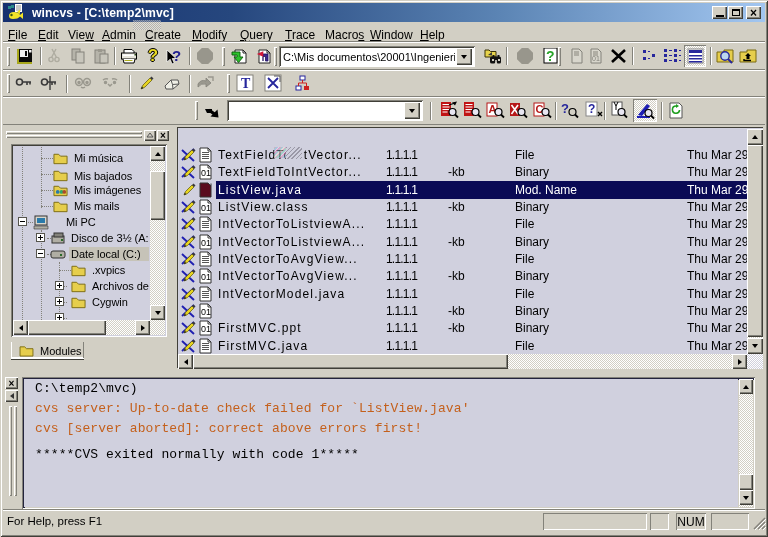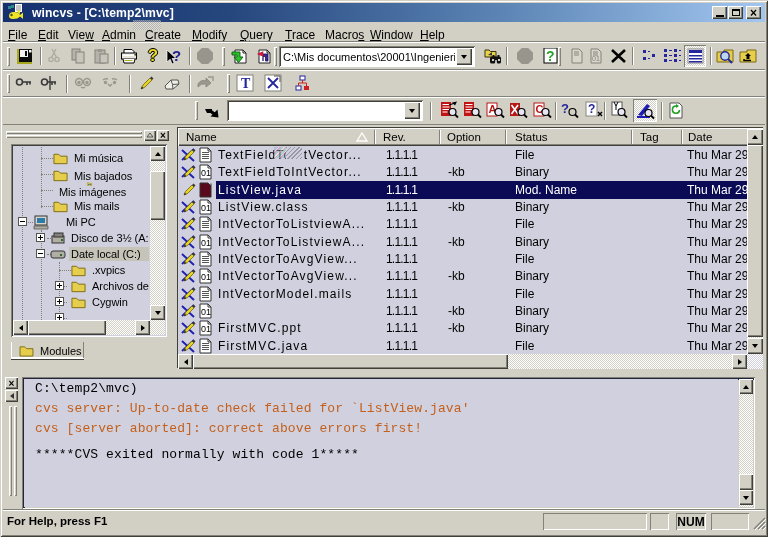--- a/index.html
+++ b/index.html
@@ -472,21 +472,21 @@
               <path d="M1 12 L1 2 L6 2 L8 4 L15 4 L15 12 Z" fill="#e6ce4c" stroke="#7a6a10"></path>
             </svg>
             <span style="margin-left:6px;">Mi música</span>
           </div>
         <div class="trow" style="left:40px;top:20px;align-items:flex-end;">
             <svg width="15" height="13" viewBox="0 0 16 13">
               <path d="M1 12 L1 2 L6 2 L8 4 L15 4 L15 12 Z" fill="#e6ce4c" stroke="#7a6a10"></path>
             </svg>
             <span style="margin-left:6px;">Mis bajados</span>
           </div>
-        <div class="trow" style="left:40px;top:36px;flex-direction:column;">
+        <div class="trow" style="left:40px;top:36px;">
             <svg width="15" height="13" viewBox="0 0 16 13">
               <path d="M1 12 L1 2 L6 2 L8 4 L15 4 L15 12 Z" fill="#e6ce4c" stroke="#7a6a10"></path>
               <circle cx="5" cy="8" r="2" fill="#2a7aaa"></circle>
               <circle cx="9" cy="8" r="2" fill="#2aaa6a"></circle>
               <circle cx="12" cy="8" r="2" fill="#aa4a2a"></circle>
             </svg>
             <span style="margin-left:6px;">Mis imágenes</span>
           </div>
         <div class="trow" style="left:40px;top:52px;">
             <svg width="15" height="13" viewBox="0 0 16 13">
@@ -583,36 +583,20 @@
     <div class="abs" id="tabs" style="left:8px;top:214px;width:162px;height:25px;">
       <div class="abs" style="left:3px;top:3px;width:73px;height:18px;background:#d2cfc4;box-shadow:inset 1px -1px 0 #fff, inset -1px 0 0 #83827a, inset 0 -2px 0 #fff;border-bottom:1px solid #403f38;display:flex;align-items:center;font-size:11px;">
         <svg style="margin-left:8px;" width="15" height="12" viewBox="0 0 16 13">
             <path d="M1 12 L1 2 L6 2 L8 4 L15 4 L15 12 Z" fill="#e6ce4c" stroke="#7a6a10"></path>
           </svg>
         <span style="margin-left:6px;">Modules</span>
       </div>
     </div>
 
     <div class="abs" id="list" style="left:177px;top:2px;width:586px;height:241px;background:#d0d0de;border-left:1px solid #403f38;border-top:1px solid #403f38;">
-      <div id="lvheader" class="abs raisedthin" style="left:0;top:0;width:585px;height:18px;background:#d2cfc4;box-shadow:inset 1px 1px 0 #fff, inset -1px -1px 0 #403f38, inset -2px -2px 0 #83827a;">
-        <div class="hdrtxt" style="left:8px;">Name</div>
-        <svg class="abs" style="left:178px;top:4px;" width="12" height="10" viewBox="0 0 12 10">
-            <path d="M6 1 L11 9 L1 9 Z" fill="none" stroke="#fdfdf8" stroke-width="1.4"></path>
-          </svg>
-        <div class="hsep" style="left:196px;"></div>
-        <div class="hdrtxt" style="left:205px;">Rev.</div>
-        <div class="hsep" style="left:261px;"></div>
-        <div class="hdrtxt" style="left:269px;">Option</div>
-        <div class="hsep" style="left:327px;"></div>
-        <div class="hdrtxt" style="left:337px;">Status</div>
-        <div class="hsep" style="left:453px;"></div>
-        <div class="hdrtxt" style="left:462px;">Tag</div>
-        <div class="hsep" style="left:503px;"></div>
-        <div class="hdrtxt" style="left:510px;">Date</div>
-      </div>
       <div id="lvrows" class="abs" style="left:0;top:18px;width:569px;height:208px;overflow:hidden;">
       <div class="lrow" style="top:0px;">
             <svg class="ic1" width="15" height="16" viewBox="0 0 15 16">
               <path d="M1 3 L13 14 M13 2 L1 13" stroke="#2020b0" stroke-width="1.9"></path>
               <path d="M3 13 L4.5 9.5 L11 3 L13 5 L6.5 11.5 Z" fill="#e6d420" stroke="#6a6210" stroke-width="0.8"></path>
               <path d="M11 3 L13 5 L14.5 3.5 L12.5 1.5 Z" fill="#3a3a3a"></path>
               <path d="M3 13 L5.3 12.3 L3.8 10.8 Z" fill="#222"></path>
             </svg>
             <svg class="ic2" width="15" height="16" viewBox="0 0 15 16">
               <path d="M2 1 L10 1 L13 4 L13 15 L2 15 Z" fill="#fff" stroke="#333"></path>
@@ -771,21 +755,21 @@
             <svg class="ic2" width="15" height="16" viewBox="0 0 15 16">
               <path d="M2 1 L10 1 L13 4 L13 15 L2 15 Z" fill="#fff" stroke="#333"></path>
               <path d="M10 1 L10 4 L13 4" fill="none" stroke="#333"></path>
               <g fill="#555">
                 <rect x="4" y="5" width="7" height="1"></rect>
                 <rect x="4" y="7" width="7" height="1"></rect>
                 <rect x="4" y="9" width="7" height="1"></rect>
                 <rect x="4" y="11" width="7" height="1"></rect>
               </g>
             </svg>
-            <span class="fn" style="">IntVectorModel.mails</span>
+            <span class="fn" style="">IntVectorModel.java</span>
             <span class="rv" style="">1.1.1.1</span>
             <span class="st" style="">File</span>
             <span class="dt" style="">Thu Mar 29</span>
           </div>
       <div class="lrow" style="top:156px;">
             <svg class="ic1" width="15" height="16" viewBox="0 0 15 16">
               <path d="M1 3 L13 14 M13 2 L1 13" stroke="#2020b0" stroke-width="1.9"></path>
               <path d="M3 13 L4.5 9.5 L11 3 L13 5 L6.5 11.5 Z" fill="#e6d420" stroke="#6a6210" stroke-width="0.8"></path>
               <path d="M11 3 L13 5 L14.5 3.5 L12.5 1.5 Z" fill="#3a3a3a"></path>
               <path d="M3 13 L5.3 12.3 L3.8 10.8 Z" fill="#222"></path>
@@ -887,21 +871,21 @@
       <div class="sbtn" style="left:717px;top:2px;width:14px;height:15px;">
           <div class="au"></div>
         </div>
       <div class="thumb" style="left:717px;top:97px;width:14px;height:16px;"></div>
       <div class="sbtn" style="left:717px;top:113px;width:14px;height:15px;">
           <div class="ad"></div>
         </div>
     </div>
   </div>
 
-  <div class="abs" id="statusbar" style="left:3px;top:509px;width:762px;height:25px;font-weight:bold;">
+  <div class="abs" id="statusbar" style="left:3px;top:509px;width:762px;height:25px;">
     <div class="abs" style="left:0;top:0;width:762px;height:2px;box-shadow:inset 0 1px 0 #83827a, inset 0 -1px 0 #fff;"></div>
     <div class="abs" style="left:4px;top:6px;font-size:11.5px;">For Help, press F1</div>
     <div class="abs sunkenthin" style="left:540px;top:4px;width:104px;height:17px;"></div>
     <div class="abs sunkenthin" style="left:647px;top:4px;width:19px;height:17px;"></div>
     <div class="abs sunkenthin" style="left:673px;top:4px;width:30px;height:17px;text-align:center;padding-top:2px;">NUM</div>
     <div class="abs sunkenthin" style="left:708px;top:4px;width:38px;height:17px;"></div>
     <div class="abs" id="grip" style="left:749px;top:7px;width:14px;height:14px;"><svg width="14" height="14" viewBox="0 0 14 14">
           <g stroke="#83827a" stroke-width="1.5">
             <path d="M13 2 L2 13"></path>
             <path d="M13 6 L6 13"></path>

